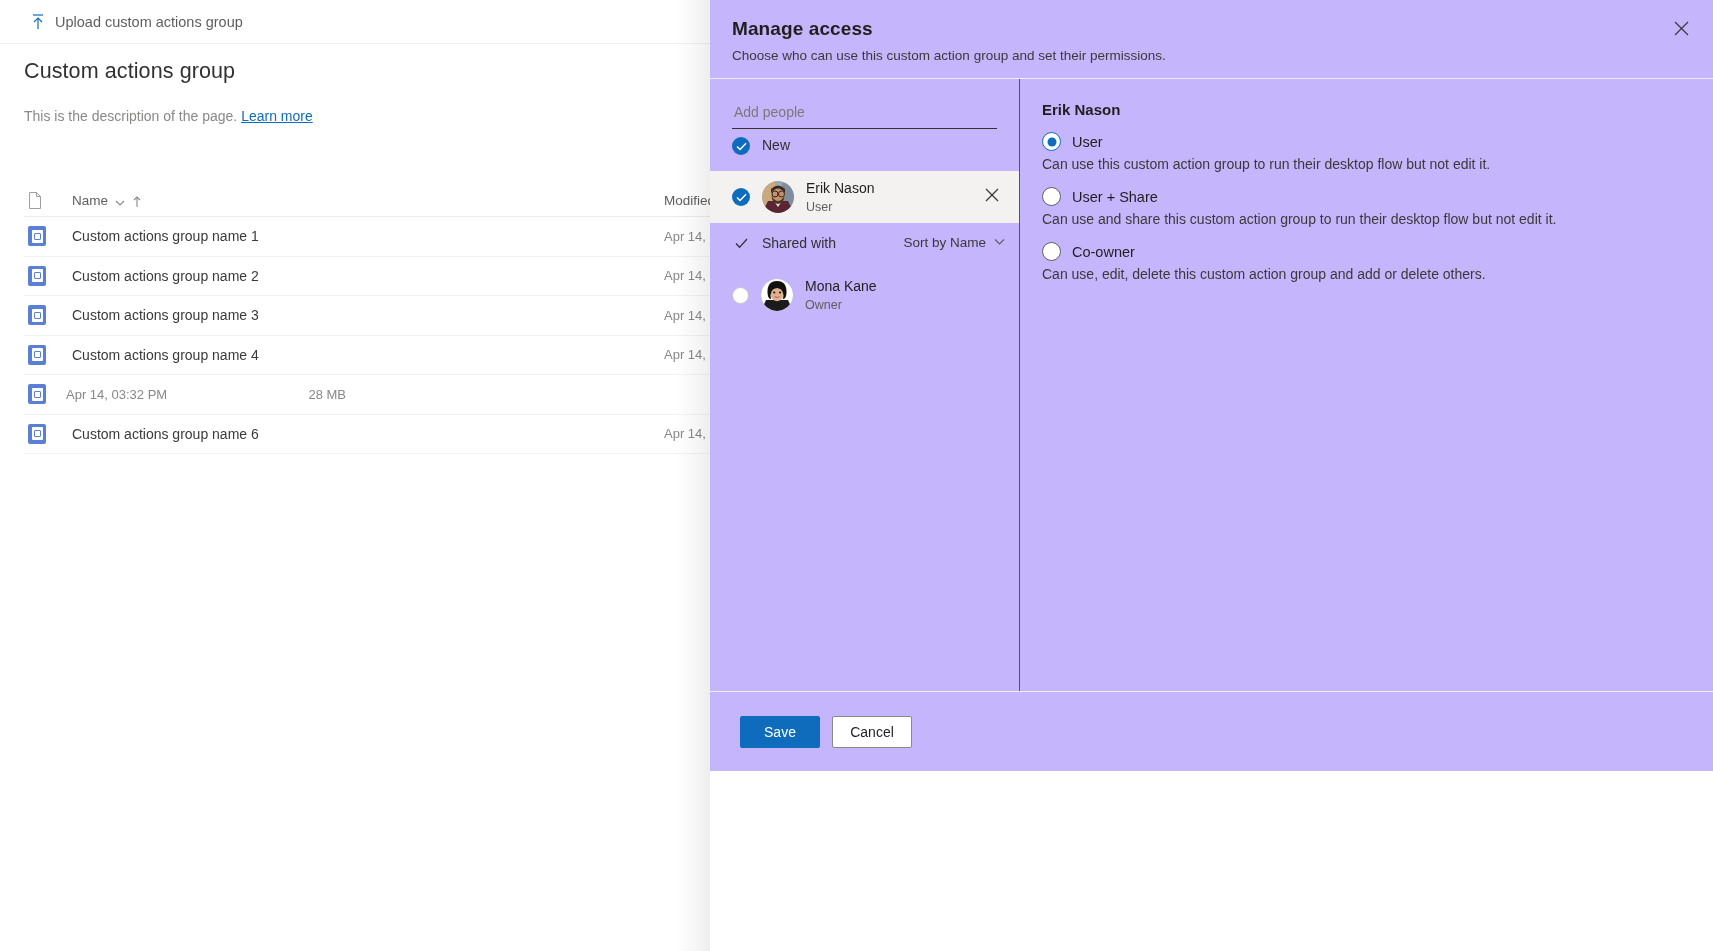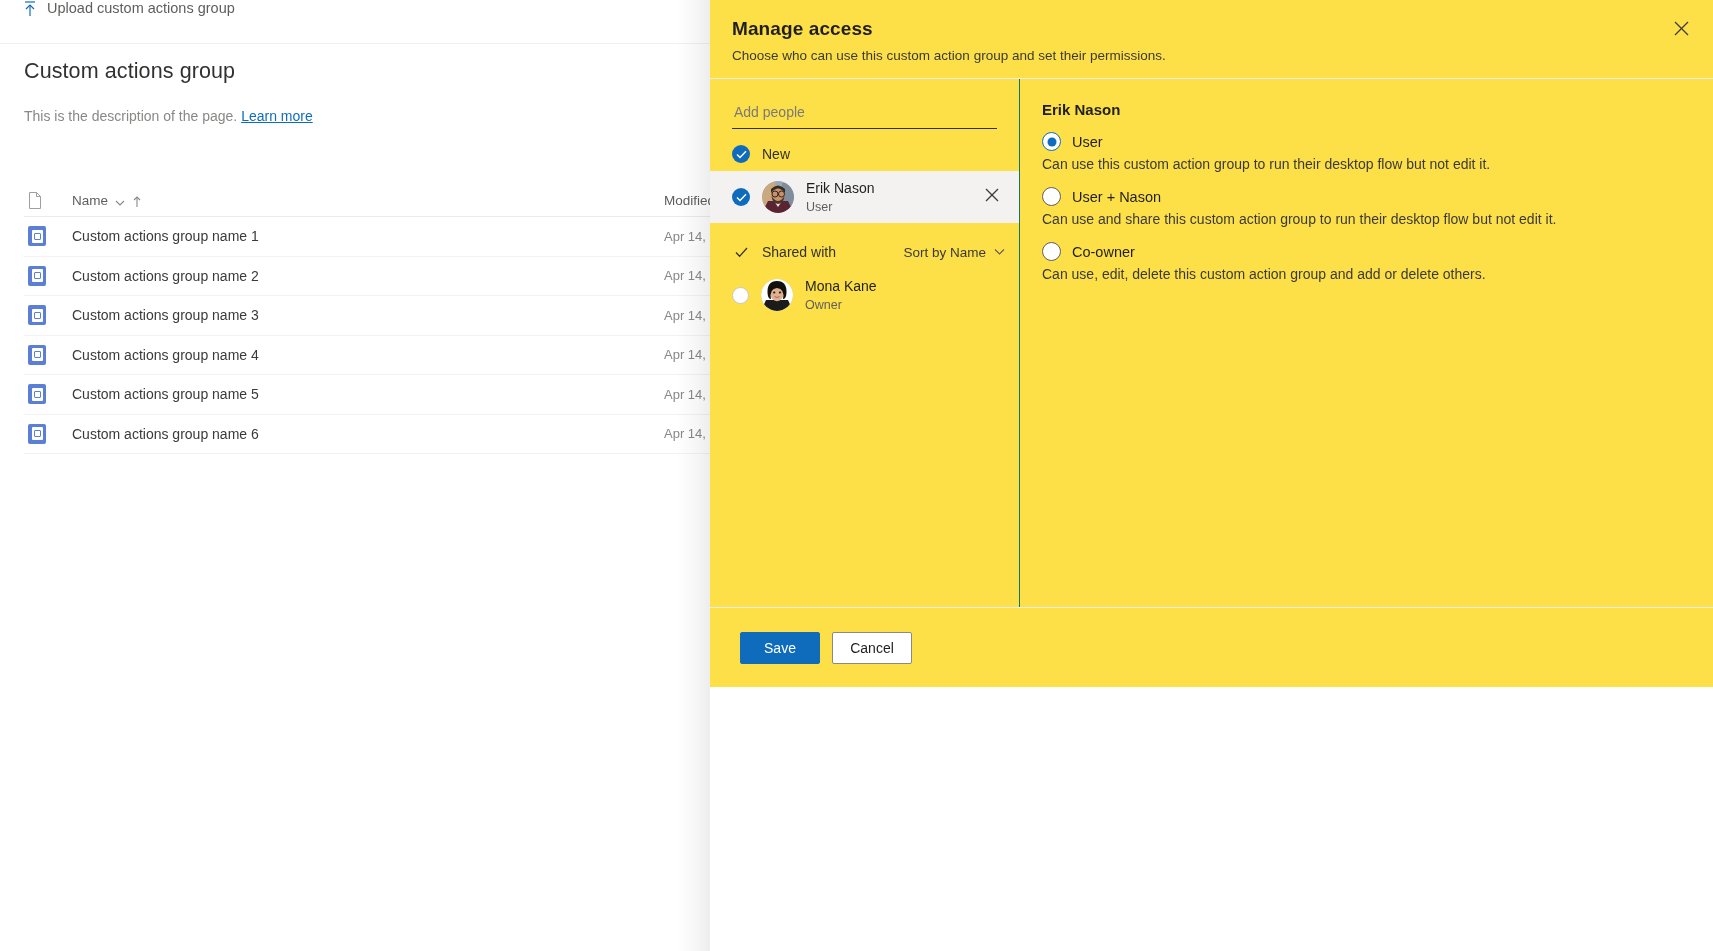--- a/index.html
+++ b/index.html
@@ -15,22 +15,22 @@
   
   .bg-page { position: absolute; inset: 0; background: #fff; }
 
   .cmdbar {
     position: absolute; top: 0; left: 0; width: 1713px; height: 44px;
     display: flex; align-items: center;
     border-bottom: 1px solid #f0f0f0;
     background: #fff;
   }
   .cmd-btn {
-    display: flex; gap: 9px;
-    height: 44px; padding: 0 10px 0 22px;
+    display: flex; align-items: center; gap: 9px;
+    height: 44px; padding: 0 10px 0 30px;
     cursor: pointer;
   }
   .cmd-btn .label { font-size: 14.5px; color: #605e5c; }
   .up-icon { width: 16px; height: 17px; position: relative; display:block; }
 
   .page-title {
     position: absolute; left: 24px; top: 59px;
     font-size: 21.5px; font-weight: 400; color: #323130;
     letter-spacing: .1px;
   }
@@ -79,22 +79,22 @@
 
   
   .panel-shadow {
     position: absolute; top: 0; left: 676px; width: 34px; height: 951px;
     background: linear-gradient(to right, rgba(0,0,0,0) 0%, rgba(0,0,0,0.035) 60%, rgba(0,0,0,0.07) 100%);
     pointer-events: none;
   }
 
   
   .panel {
-    position: absolute; top: 0; left: 710px; width: 1003px; height: 687px;
-    background: #fde047;
+    position: absolute; top: 0; left: 710px; width: 1003px; height: 771px;
+    background: #c4b5fd;
     display: flex; flex-direction: column;
   }
   .panel-head {
     position: relative; padding: 18px 0 16px 22px; height: 79px;
     border-bottom: 1px solid #ededed;
   }
   .panel-title { font-size: 19px; font-weight: 600; color: #201f1e; letter-spacing:.1px; }
   .panel-sub { font-size: 13.5px; color: #3b3a39; margin-top: 8px; }
   .close-btn {
     position: absolute; top: 14px; right: 16px;
@@ -114,21 +114,21 @@
   .search-wrap { padding: 20px 22px 0 22px; }
   .search-input {
     width: 100%; height: 30px; border: none; outline: none;
     border-bottom: 1px solid #323130;
     font-size: 14px; color: #323130; font-family: inherit;
     background: transparent; padding: 0 2px 3px 2px;
   }
   .search-input::placeholder { color: #7a7a78; }
 
   .grp-row {
-    display: flex; align-items: center; gap: 12px;
+    display: flex; align-items: flex-start; gap: 12px;
     padding: 0 14px 0 22px; height: 34px; margin-top: 8px;
     font-size: 14px; color: #323130;
   }
   .grp-row.shared { margin-top: 12px; justify-content: space-between; }
   .grp-left { display:flex; align-items:center; gap:12px; }
 
   .check-round {
     width: 18px; height: 18px; border-radius: 50%; background: #0f6cbd;
     display: flex; align-items: center; justify-content: center; flex: 0 0 18px;
     cursor: pointer;
@@ -319,21 +319,20 @@
       </div>
 
       <div class="tbl-row">
         <div class="c-icon">
           <span class="file-icon">
               <span class="inner">
                 <span></span>
               </span>
             </span>
         </div>
-        <div class="c-name">Custom actions group name 5</div>
         <div class="c-mod">Apr 14, 03:32 PM</div>
         <div class="c-size">28 MB</div>
       </div>
 
       <div class="tbl-row">
         <div class="c-icon">
           <span class="file-icon">
               <span class="inner">
                 <span></span>
               </span>
@@ -478,21 +477,21 @@
             <div class="perm-row">
               <span class="radio on"></span>
               <span class="perm-label">User</span>
             </div>
             <div class="perm-desc">Can use this custom action group to run their desktop flow but not edit it.</div>
           </div>
 
           <div class="perm-item">
             <div class="perm-row">
               <span class="radio"></span>
-              <span class="perm-label">User + Nason</span>
+              <span class="perm-label">User + Share</span>
             </div>
             <div class="perm-desc">Can use and share this custom action group to run their desktop flow but not edit it.</div>
           </div>
 
           <div class="perm-item">
             <div class="perm-row">
               <span class="radio"></span>
               <span class="perm-label">Co-owner</span>
             </div>
             <div class="perm-desc">Can use, edit, delete this custom action group and add or delete others.</div>

